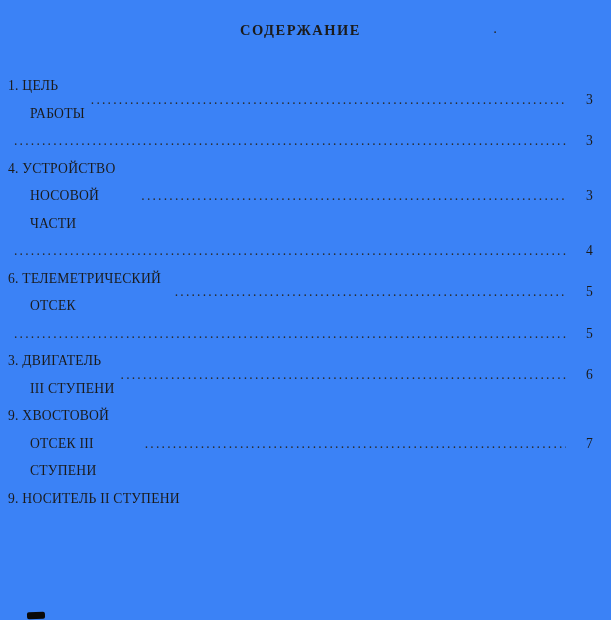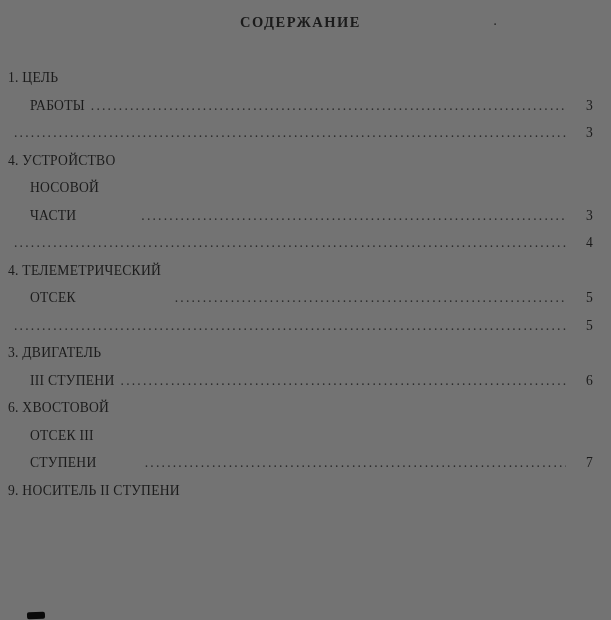--- a/index.html
+++ b/index.html
@@ -4,23 +4,23 @@
 <style>
   html, body {
     margin: 0;
     padding: 0;
     background: #e8e8e4;
   }
   .page {
     position: relative;
     width: 611px;
     height: 620px;
-    background: #737373;
+    background: #3b82f6;
     box-sizing: border-box;
-    padding: 12px 18px 0 8px;
+    padding: 20px 18px 0 8px;
     overflow: hidden;
     font-family: "Liberation Serif", "DejaVu Serif", serif;
     color: #1b1b1b;
   }
   .title-row {
     position: relative;
     text-align: center;
     margin-bottom: 32px;
   }
   .page-title {
@@ -36,21 +36,21 @@
     right: 96px;
     top: 0;
     font-size: 15px;
     color: #2a2a2a;
   }
   .toc {
     width: 100%;
   }
   .toc-row {
     display: flex;
-    align-items: flex-end;
+    align-items: center;
     line-height: 27.5px;
     font-size: 13.6px;
     letter-spacing: 0.25px;
   }
   .toc-label {
     flex: 0 1 auto;
     white-space: pre-wrap;
     padding-left: 22px;
     text-indent: -22px;
   }
@@ -110,38 +110,38 @@
     <span class="toc-dots"></span>
     <span class="toc-page">3</span>
   </div>
 
   <div class="toc-row">
     <span class="toc-dots"></span>
     <span class="toc-page">4</span>
   </div>
 
   <div class="toc-row">
-    <span class="toc-label">4. ТЕЛЕМЕТРИЧЕСКИЙ ОТСЕК</span>
+    <span class="toc-label">6. ТЕЛЕМЕТРИЧЕСКИЙ ОТСЕК</span>
     <span class="toc-dots"></span>
     <span class="toc-page">5</span>
   </div>
 
   <div class="toc-row">
     <span class="toc-dots"></span>
     <span class="toc-page">5</span>
   </div>
 
   <div class="toc-row">
     <span class="toc-label">3. ДВИГАТЕЛЬ III СТУПЕНИ</span>
     <span class="toc-dots"></span>
     <span class="toc-page">6</span>
   </div>
 
   <div class="toc-row">
-    <span class="toc-label">6. ХВОСТОВОЙ ОТСЕК III СТУПЕНИ</span>
+    <span class="toc-label">9. ХВОСТОВОЙ ОТСЕК III СТУПЕНИ</span>
     <span class="toc-dots"></span>
     <span class="toc-page">7</span>
   </div>
 
   <div class="toc-row">
     <span class="toc-label">9. НОСИТЕЛЬ II СТУПЕНИ</span>
 
   </div>
 
 </div>

